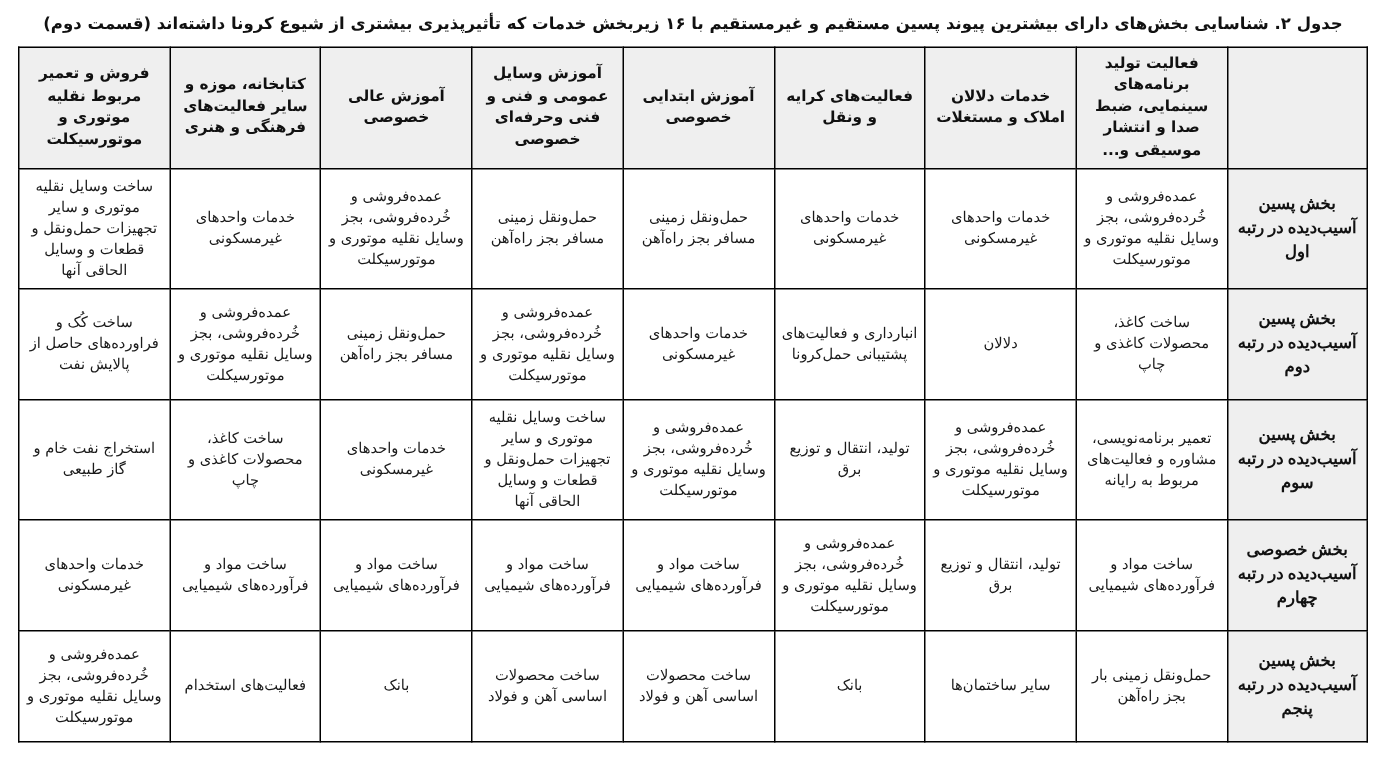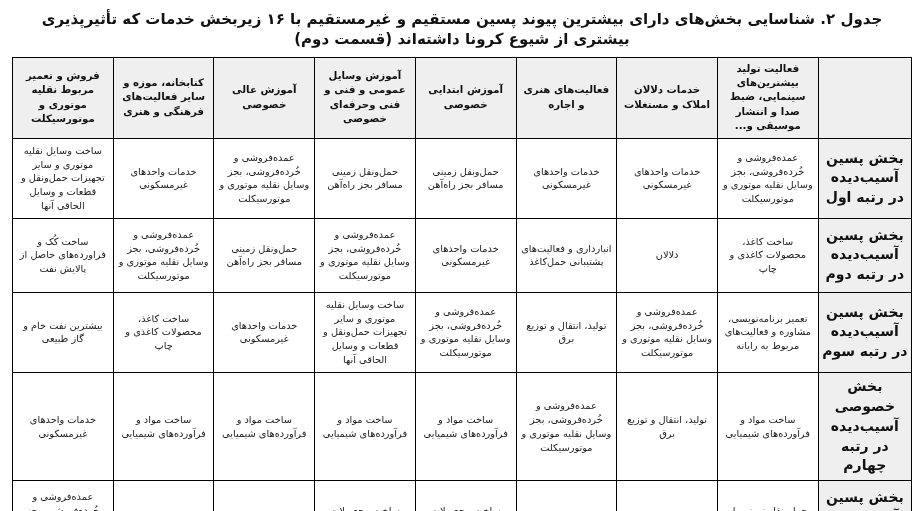--- a/index.html
+++ b/index.html
@@ -21,21 +21,21 @@
     height: 511px;
     position: relative;
     box-sizing: border-box;
     padding: 0;
     background: #ffffff;
   }
 
   .table-caption {
     direction: rtl;
     text-align: center;
-    font-size: 15px;
+    font-size: 11px;
     font-weight: bold;
     color: #111111;
     padding: 9px 12px 7px 12px;
     line-height: 1.35;
     letter-spacing: 0;
   }
 
   .table-wrap {
     padding: 0 12px 0 12px;
     box-sizing: border-box;
@@ -73,23 +73,24 @@
 
   th.corner-blank {
     background: #efefef;
     border: 1px solid #000000;
   }
 
   
   td.row-label {
     background: #efefef;
     font-weight: bold;
-    font-size: 14px;
+    font-size: 11px;
     color: #111111;
     line-height: 1.5;
+    font-family: Liberation Serif, serif;
   }
 
   
   table.matrix tbody td.cell {
     background: #ffffff;
     font-size: 9.8px;
     font-weight: normal;
     color: #1a1a1a;
   }
 
@@ -120,23 +121,23 @@
           <col class="c-data">
           <col class="c-data">
         <col class="c-data">
           <col class="c-data">
           <col class="c-data">
           <col class="c-data">
       </colgroup>
       <thead>
         <tr>
           <th class="corner-blank"></th>
-          <th>فعالیت تولید بیشترین‌های سینمایی، ضبط صدا و انتشار موسیقی و...</th>
+          <th>فعالیت تولید برنامه‌های سینمایی، ضبط صدا و انتشار موسیقی و...</th>
           <th>خدمات دلالان املاک و مستغلات</th>
-          <th>فعالیت‌های هنری و اجاره</th>
+          <th>فعالیت‌های کرایه و ونقل</th>
           <th>آموزش ابتدایی خصوصی</th>
           <th>آموزش وسایل عمومی و فنی و فنی وحرفه‌ای خصوصی</th>
           <th>آموزش عالی خصوصی</th>
           <th>کتابخانه، موزه و سایر فعالیت‌های فرهنگی و هنری</th>
           <th>فروش و تعمیر مربوط نقلیه موتوری و موتورسیکلت</th>
         </tr>
       </thead>
       <tbody>
 
         <tr class="r1">
@@ -148,38 +149,38 @@
           <td class="cell">حمل‌ونقل زمینی مسافر بجز راه‌آهن</td>
           <td class="cell">عمده‌فروشی و خُرده‌فروشی، بجز وسایل نقلیه موتوری و موتورسیکلت</td>
           <td class="cell">خدمات واحدهای غیرمسکونی</td>
           <td class="cell">ساخت وسایل نقلیه موتوری و سایر تجهیزات حمل‌ونقل و قطعات و وسایل الحاقی آنها</td>
         </tr>
 
         <tr class="r2">
           <td class="row-label">بخش پسین آسیب‌دیده در رتبه دوم</td>
           <td class="cell">ساخت کاغذ، محصولات کاغذی و چاپ</td>
           <td class="cell">دلالان</td>
-          <td class="cell">انبارداری و فعالیت‌های پشتیبانی حمل‌کاغذ</td>
+          <td class="cell">انبارداری و فعالیت‌های پشتیبانی حمل‌کرونا</td>
           <td class="cell">خدمات واحدهای غیرمسکونی</td>
           <td class="cell">عمده‌فروشی و خُرده‌فروشی، بجز وسایل نقلیه موتوری و موتورسیکلت</td>
           <td class="cell">حمل‌ونقل زمینی مسافر بجز راه‌آهن</td>
           <td class="cell">عمده‌فروشی و خُرده‌فروشی، بجز وسایل نقلیه موتوری و موتورسیکلت</td>
           <td class="cell">ساخت کُک و فراورده‌های حاصل از پالایش نفت</td>
         </tr>
 
         <tr class="r3">
           <td class="row-label">بخش پسین آسیب‌دیده در رتبه سوم</td>
           <td class="cell">تعمیر برنامه‌نویسی، مشاوره و فعالیت‌های مربوط به رایانه</td>
           <td class="cell">عمده‌فروشی و خُرده‌فروشی، بجز وسایل نقلیه موتوری و موتورسیکلت</td>
           <td class="cell">تولید، انتقال و توزیع برق</td>
           <td class="cell">عمده‌فروشی و خُرده‌فروشی، بجز وسایل نقلیه موتوری و موتورسیکلت</td>
           <td class="cell">ساخت وسایل نقلیه موتوری و سایر تجهیزات حمل‌ونقل و قطعات و وسایل الحاقی آنها</td>
           <td class="cell">خدمات واحدهای غیرمسکونی</td>
           <td class="cell">ساخت کاغذ، محصولات کاغذی و چاپ</td>
-          <td class="cell">بیشترین نفت خام و گاز طبیعی</td>
+          <td class="cell">استخراج نفت خام و گاز طبیعی</td>
         </tr>
 
         <tr class="r4">
           <td class="row-label">بخش خصوصی آسیب‌دیده در رتبه چهارم</td>
           <td class="cell">ساخت مواد و فرآورده‌های شیمیایی</td>
           <td class="cell">تولید، انتقال و توزیع برق</td>
           <td class="cell">عمده‌فروشی و خُرده‌فروشی، بجز وسایل نقلیه موتوری و موتورسیکلت</td>
           <td class="cell">ساخت مواد و فرآورده‌های شیمیایی</td>
           <td class="cell">ساخت مواد و فرآورده‌های شیمیایی</td>
           <td class="cell">ساخت مواد و فرآورده‌های شیمیایی</td>

